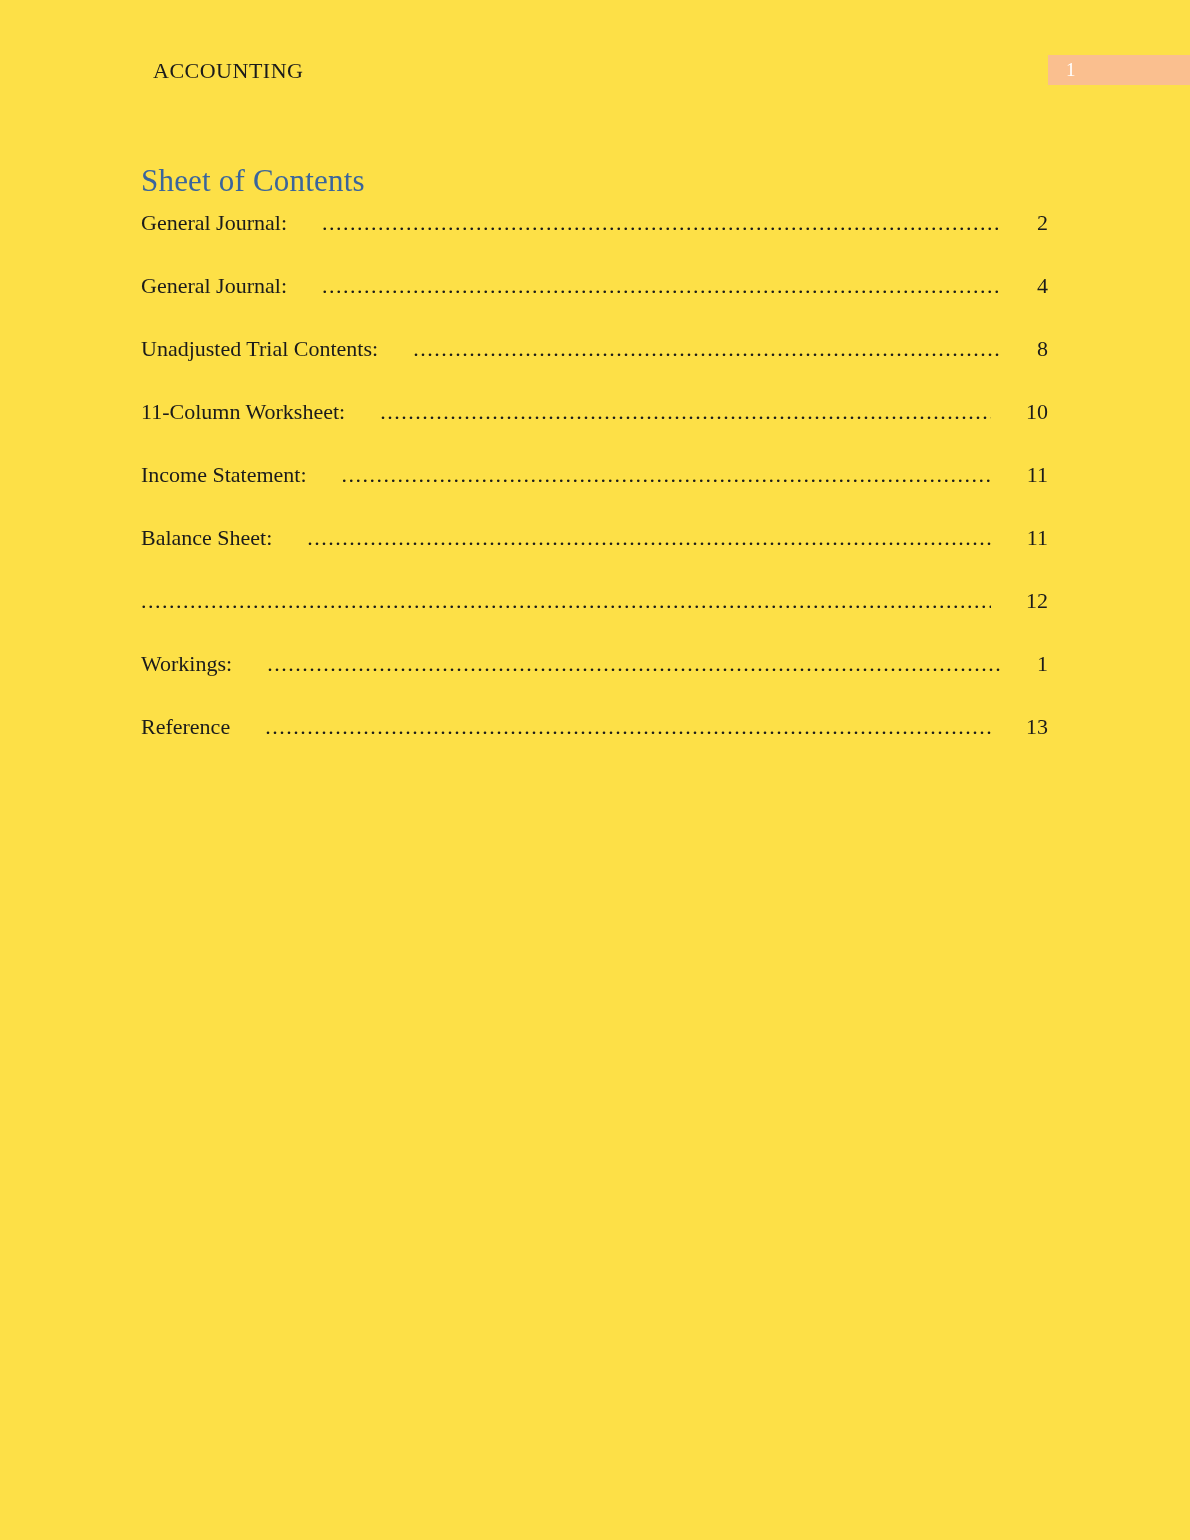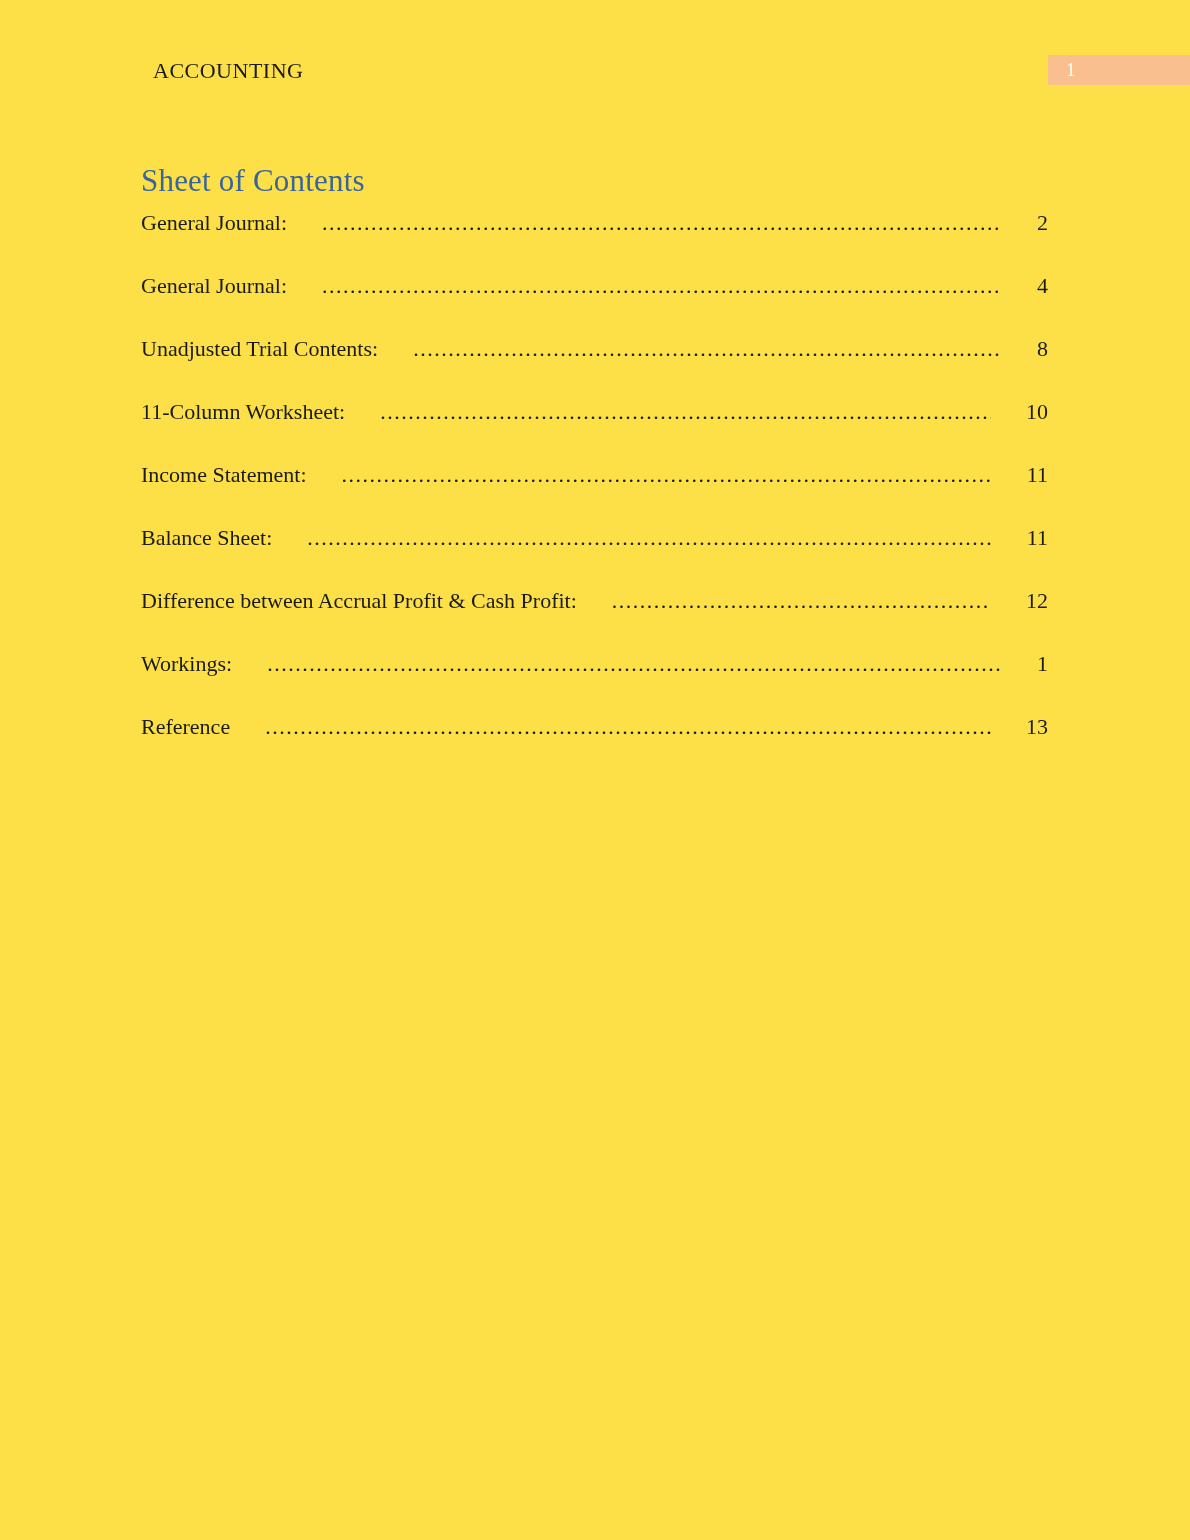--- a/index.html
+++ b/index.html
@@ -117,21 +117,20 @@
     <span class="toc-page">11</span>
   </div>
 
   <div class="toc-entry">
     <span class="toc-label">Balance Sheet:</span>
     <span class="toc-dots">............................................................................................................................................................................................................................................................................................................</span>
     <span class="toc-page">11</span>
   </div>
 
   <div class="toc-entry">
-    <span class="toc-label">Difference between Accrual Profit &amp; Cash Profit:</span>
     <span class="toc-dots">............................................................................................................................................................................................................................................................................................................</span>
     <span class="toc-page">12</span>
   </div>
 
   <div class="toc-entry">
     <span class="toc-label">Workings:</span>
     <span class="toc-dots">............................................................................................................................................................................................................................................................................................................</span>
     <span class="toc-page">1</span>
   </div>
 

